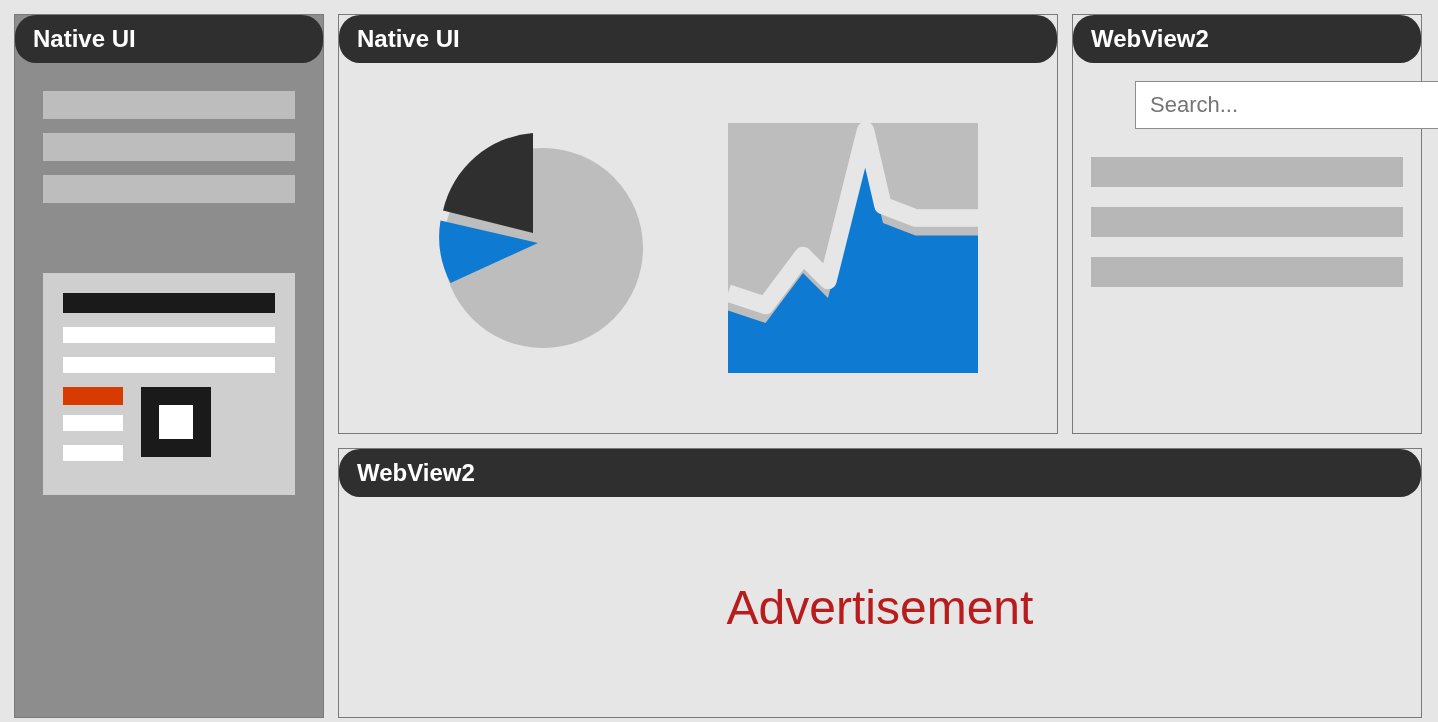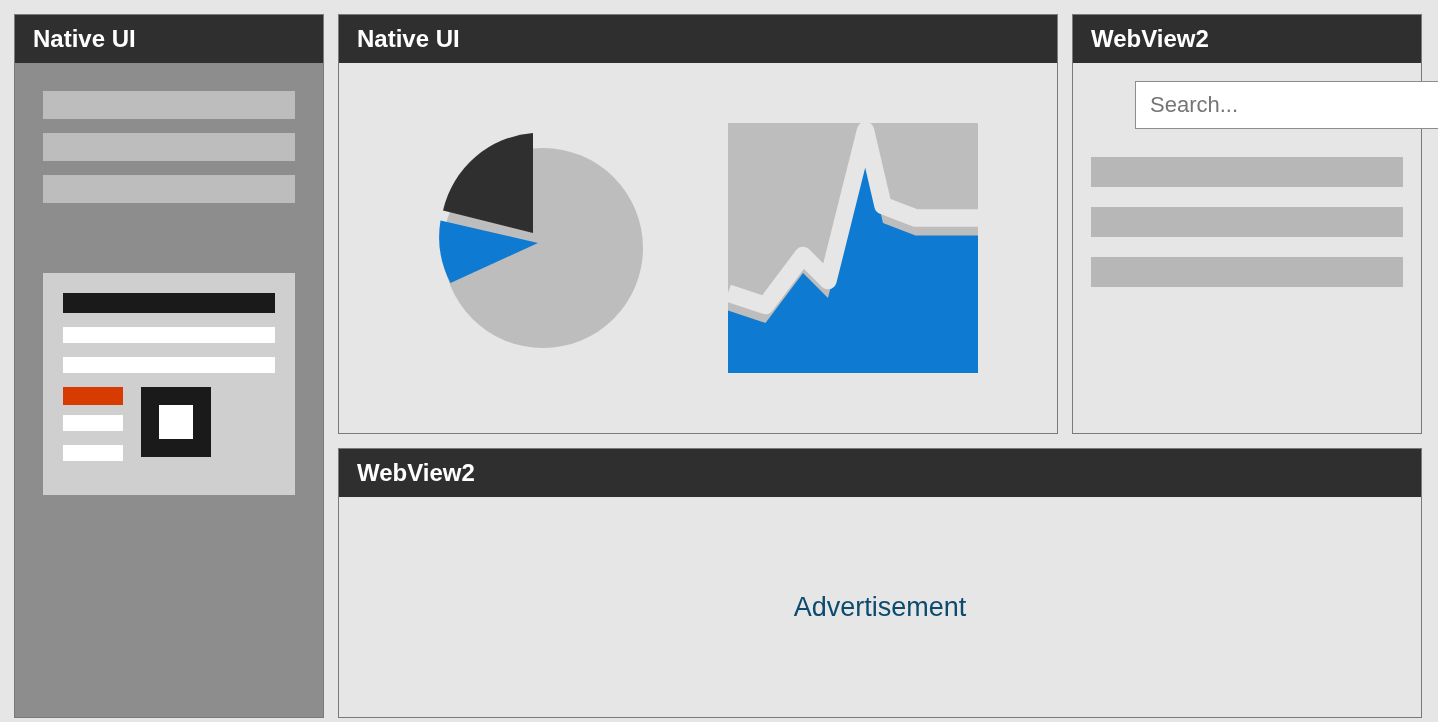--- a/index.html
+++ b/index.html
@@ -21,20 +21,21 @@
       background: #e6e6e6;
       display: flex;
       flex-direction: column;
     }
     .panel-header {
       background: #2f2f2f;
       color: #fff;
       font-size: 24px;
       font-weight: 600;
       padding: 10px 18px;
+      border-radius: 21px;
     }
     .panel-body {
       flex: 1;
       padding: 18px;
       position: relative;
     }
 
     
     .panel-left { grid-row: 1 / span 2; background: #8d8d8d; }
     .panel-left .panel-body { background: #8d8d8d; padding: 28px; }
@@ -75,21 +76,21 @@
       width: 52px; height: 48px; background: #6e7c8c; border: none;
       display: flex; align-items: center; justify-content: center; cursor: pointer;
     }
     .result-bar { height: 30px; background: #b7b7b7; margin-bottom: 20px; }
 
     
     .panel-ad { grid-column: 2 / span 2; grid-row: 2; }
     .panel-ad .panel-body {
       display: flex; align-items: center; justify-content: center;
     }
-    .ad-text { font-size: 27px; color: #0c4a6e; }
+    .ad-text { font-size: 48px; color: #b91c1c; }
   </style>
 </head>
 <body>
 
 <div class="layout">
 
   <div class="panel panel-left">
     <div class="panel-header">Native UI</div>
     <div class="panel-body">
       <div class="bar-row"></div>

